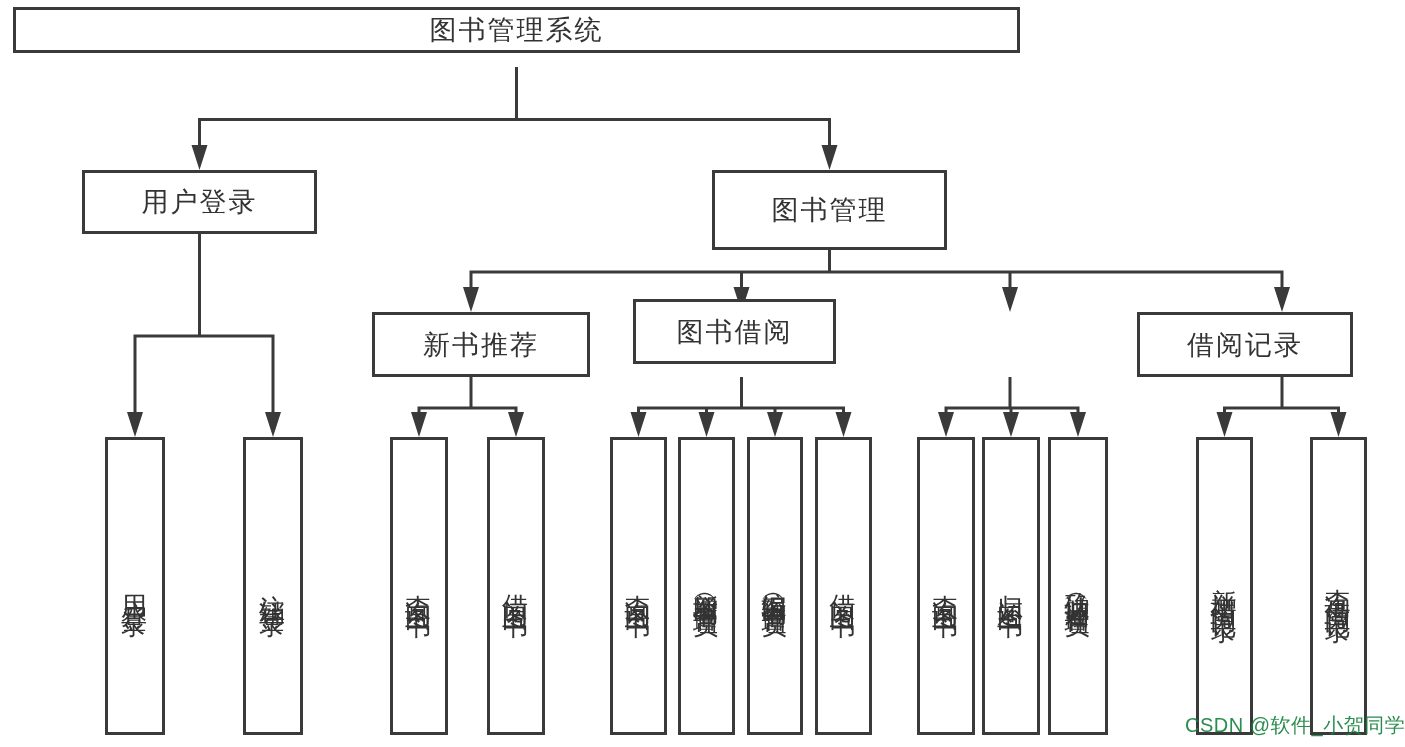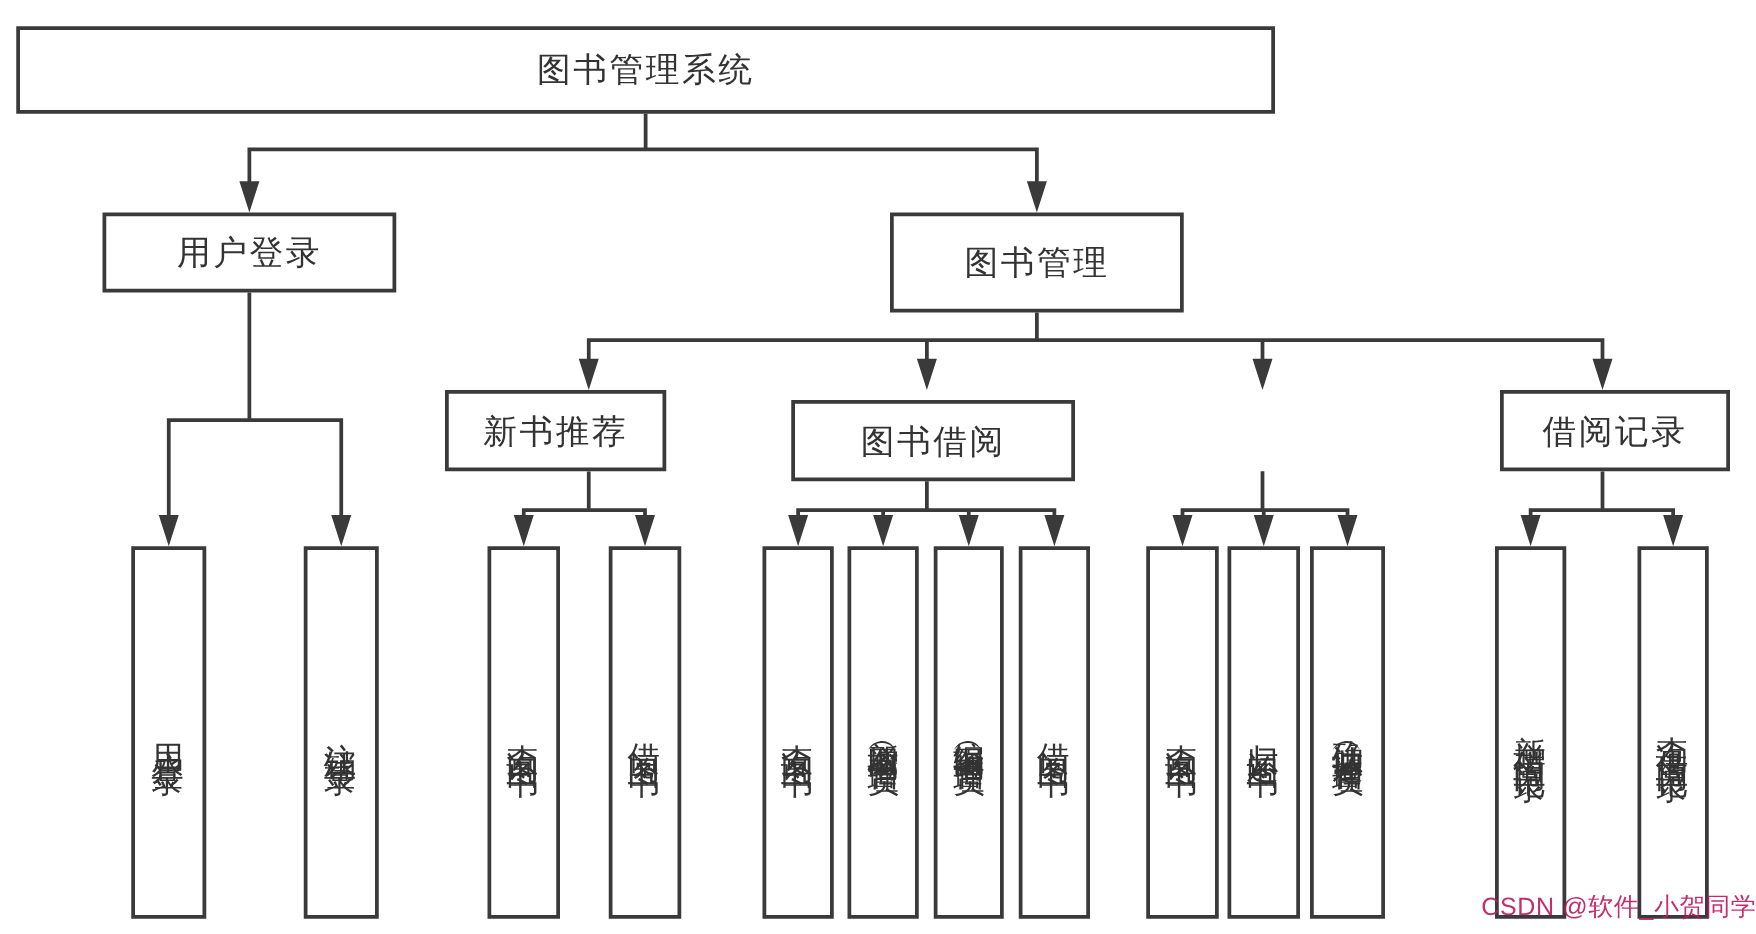--- a/index.html
+++ b/index.html
@@ -38,21 +38,21 @@
   }
   .v-box.long span {
     font-size: 25px;
     letter-spacing: 3px;
   }
   #watermark {
     position: absolute;
     left: 1185px;
     top: 712px;
     font-size: 20px;
-    color: #be185d;
+    color: #15803d;
     opacity: 0.9;
     letter-spacing: 0.5px;
     z-index: 5;
     white-space: nowrap;
   }
 </style>
 </head>
 <body>
 
 <div id="stage">
@@ -79,38 +79,38 @@
              M698.5 412 L714.5 412 L706.5 437 Z
              M767 412 L783 412 L775 437 Z
              M835.5 412 L851.5 412 L843.5 437 Z
              M938 412 L954 412 L946 437 Z
              M1003 412 L1019 412 L1011 437 Z
              M1070 412 L1086 412 L1078 437 Z
              M1216.5 412 L1232.5 412 L1224.5 437 Z
              M1330.5 412 L1346.5 412 L1338.5 437 Z"></path>
   </svg>
 
-  <div class="box h-box" style="left:13px; top:21px; width:1007px; height:70px;">
+  <div class="box h-box" style="left:13px; top:7px; width:1007px; height:46px;">
     <span>图书管理系统</span>
   </div>
 
   <div class="box h-box" style="left:82px; top:170px; width:235px; height:64px;">
     <span>用户登录</span>
   </div>
   <div class="box h-box" style="left:712px; top:170px; width:235px; height:80px;">
     <span>图书管理</span>
   </div>
 
-  <div class="box h-box" style="left:356px; top:312px; width:177px; height:65px;">
+  <div class="box h-box" style="left:372px; top:312px; width:218px; height:65px;">
     <span>新书推荐</span>
   </div>
-  <div class="box h-box" style="left:633px; top:320px; width:227px; height:65px;">
+  <div class="box h-box" style="left:633px; top:299px; width:203px; height:65px;">
     <span>图书借阅</span>
   </div>
-  <div class="box h-box" style="left:1200px; top:312px; width:184px; height:65px;">
+  <div class="box h-box" style="left:1137px; top:312px; width:216px; height:65px;">
     <span>借阅记录</span>
   </div>
 
   <div class="box v-box" style="left:105px; top:437px; width:60px; height:298px;">
     <span>用户登录</span>
   </div>
   <div class="box v-box" style="left:243px; top:437px; width:60px; height:298px;">
     <span>注销登录</span>
   </div>
 

